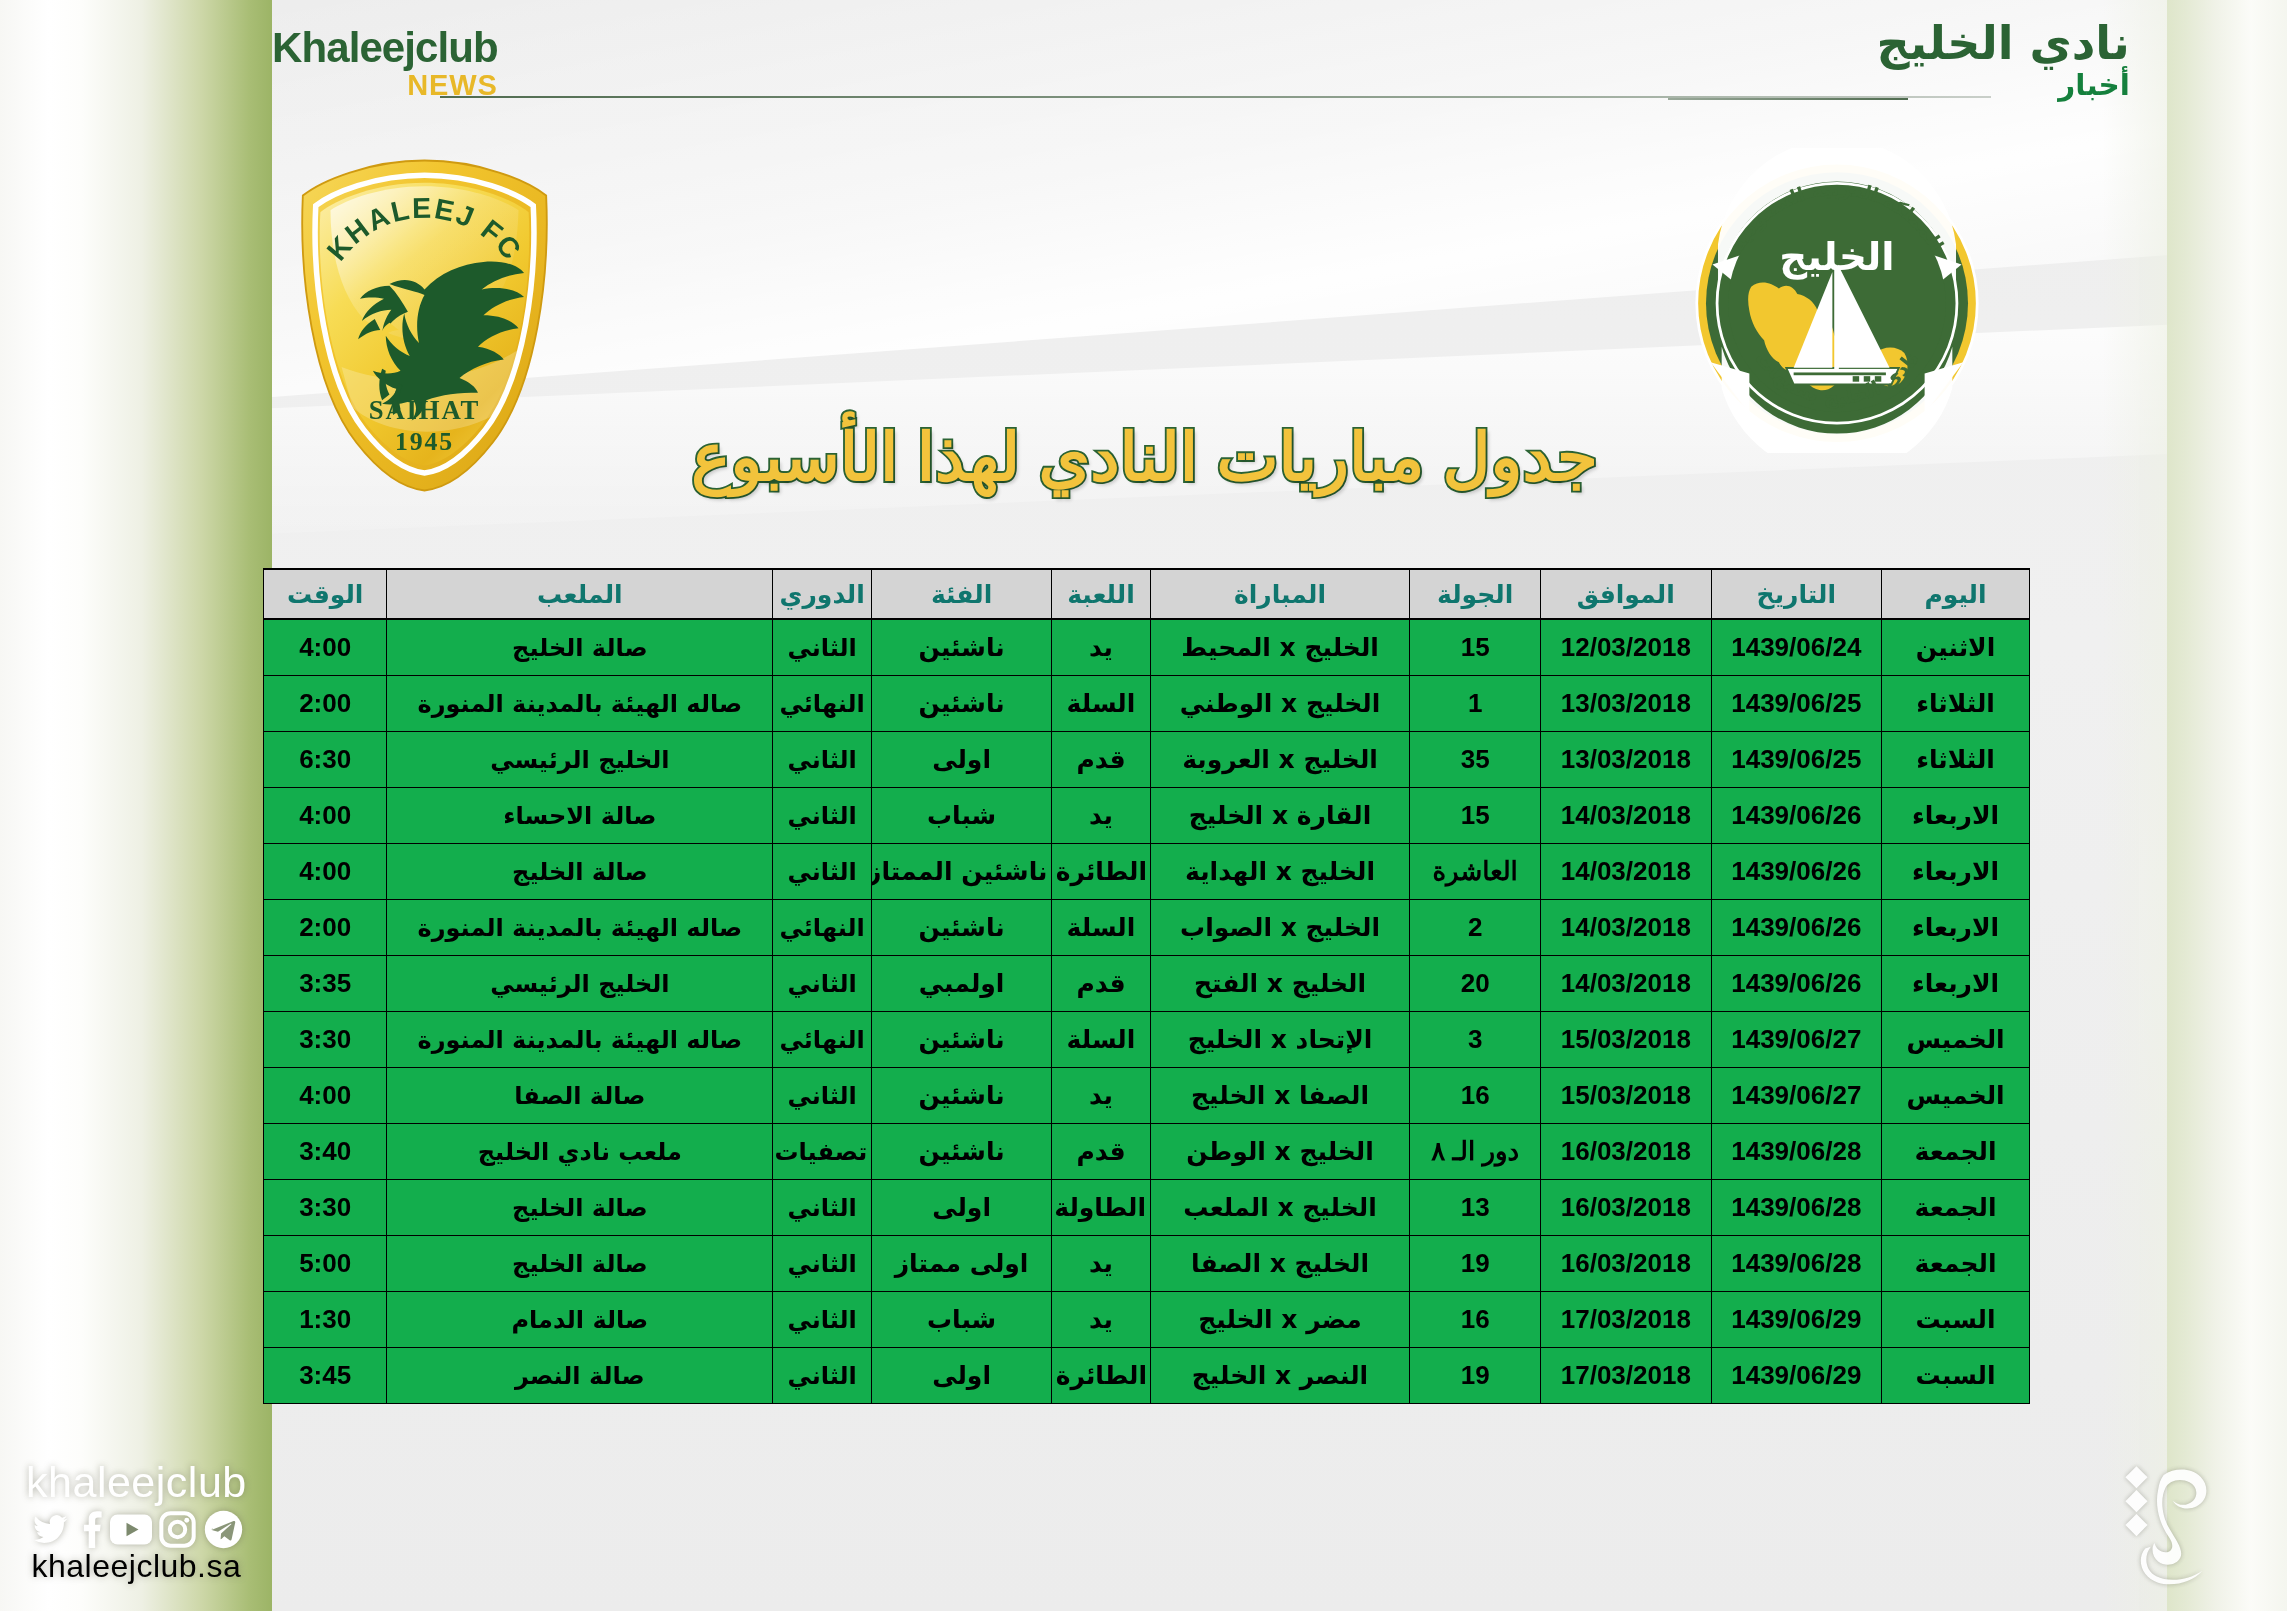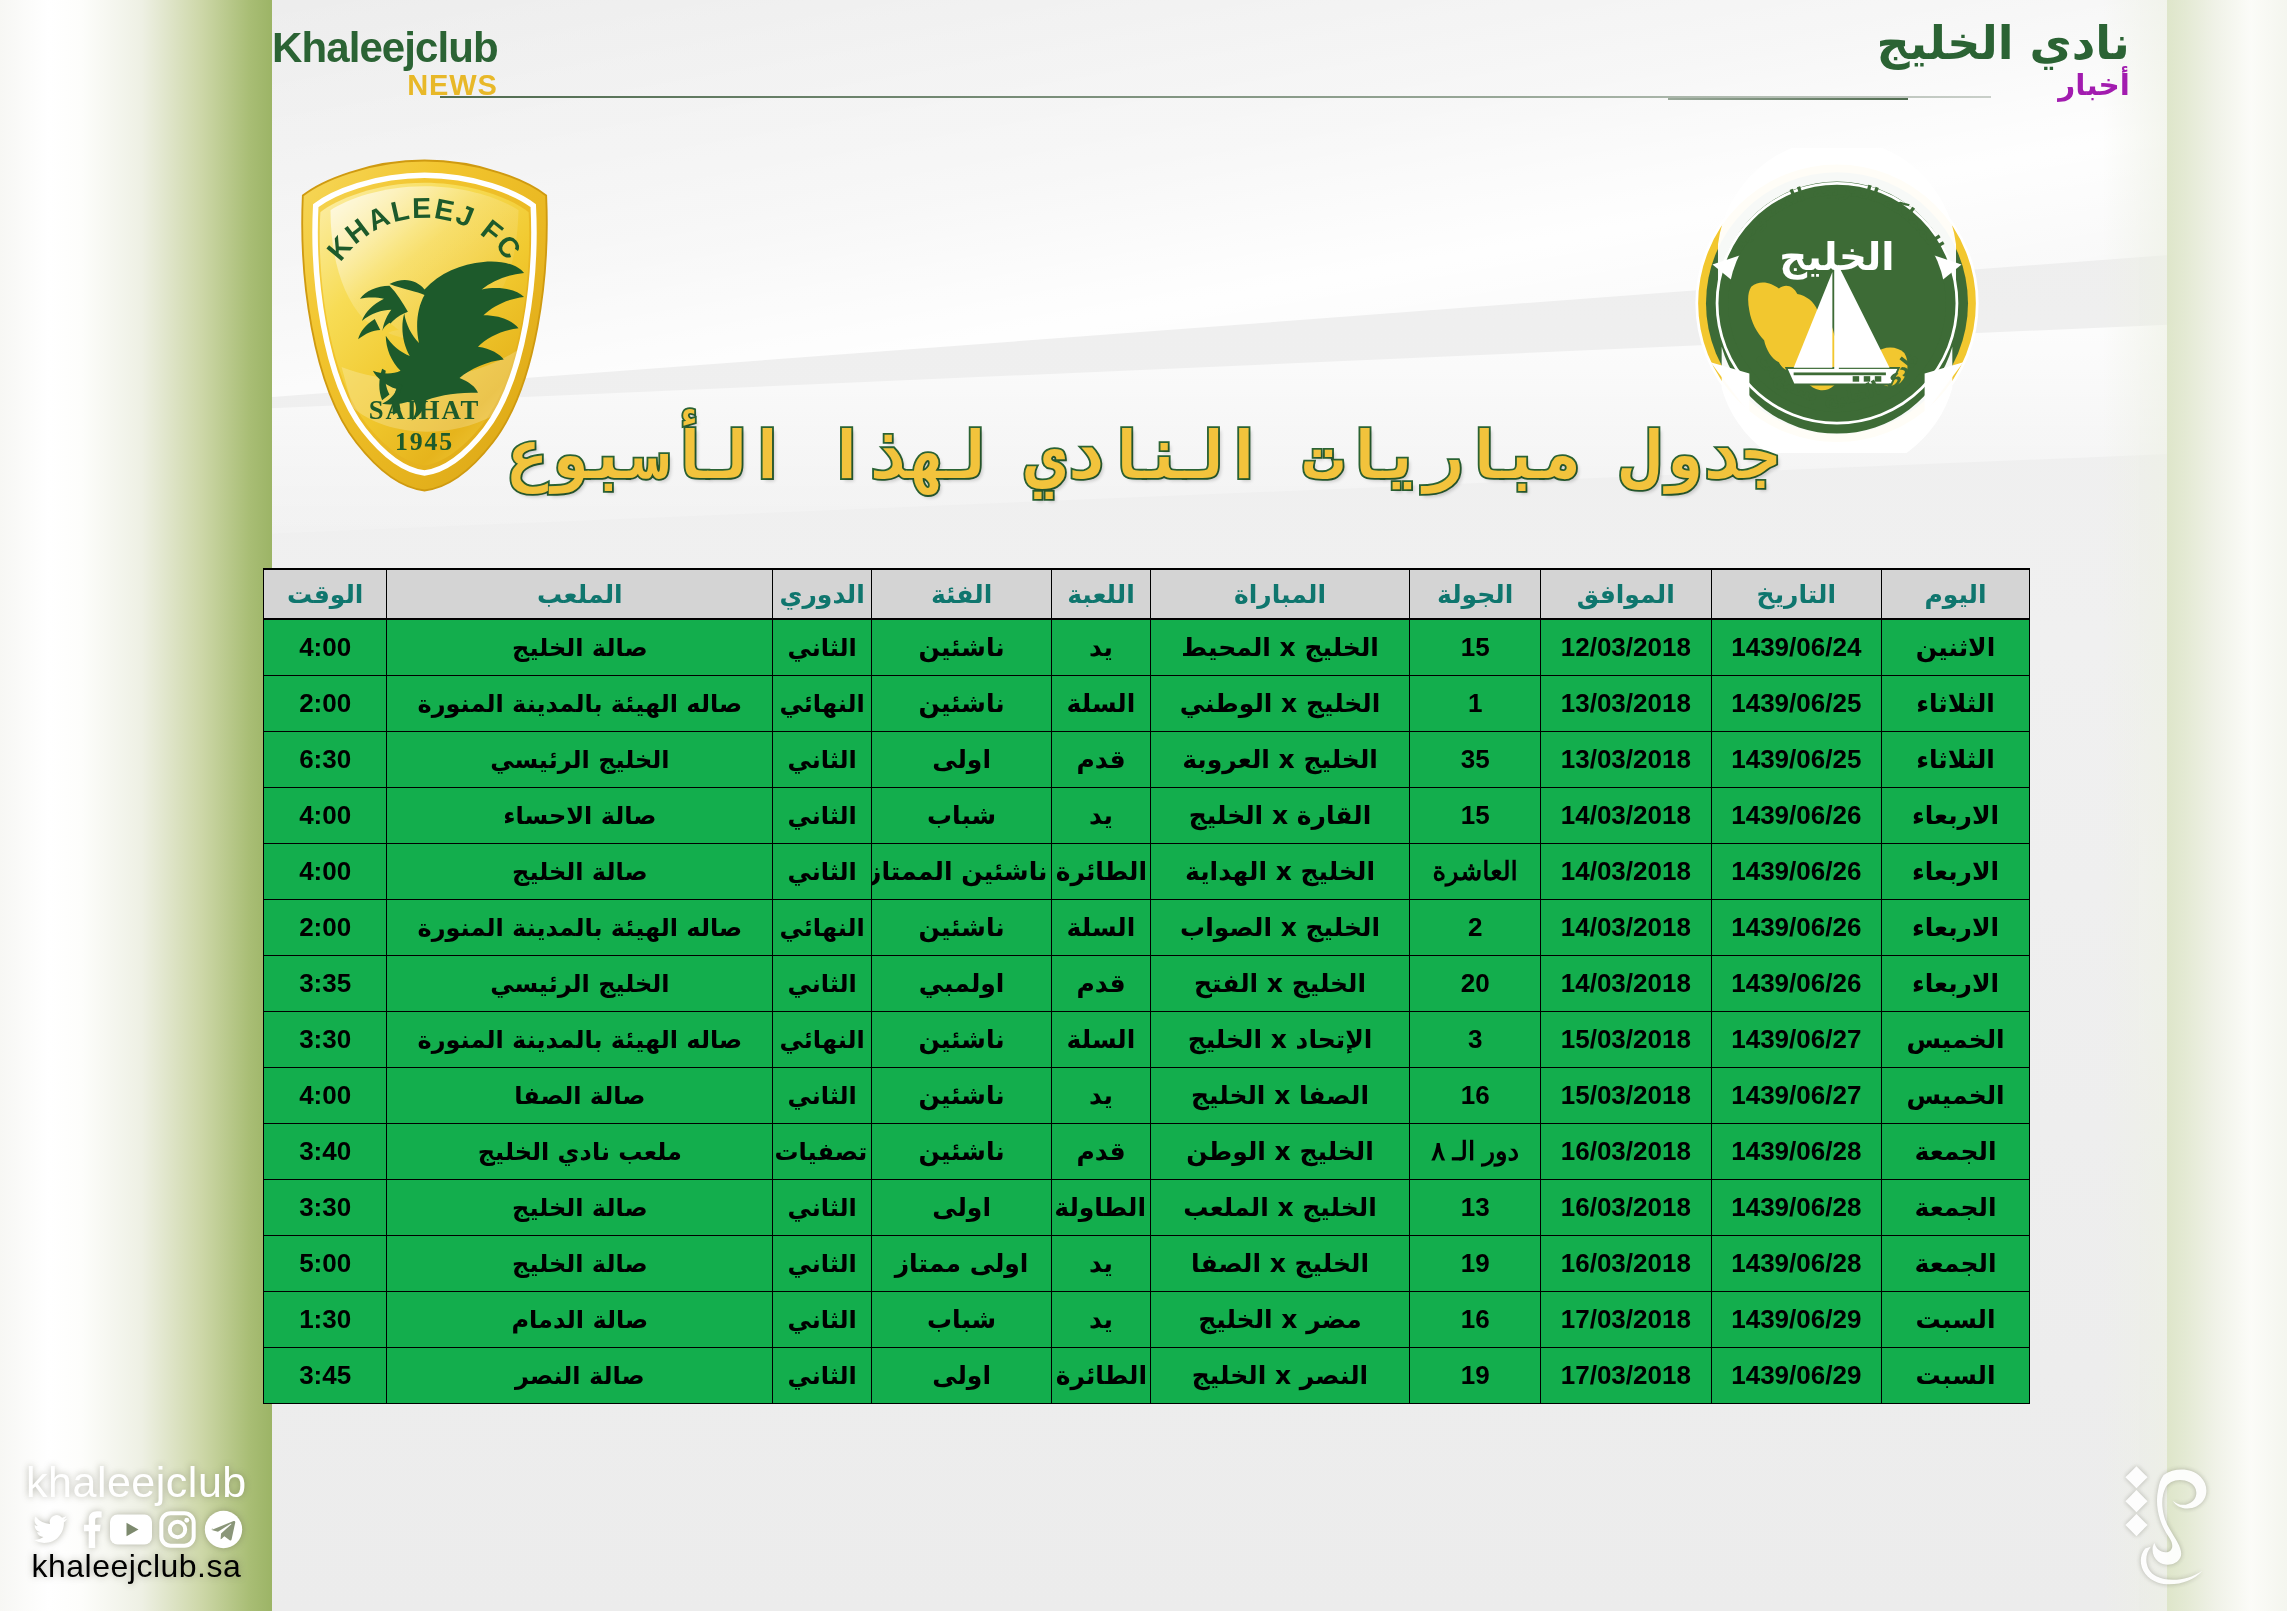--- a/index.html
+++ b/index.html
@@ -64,41 +64,41 @@
   .rule-left{
     position:absolute;left:168px;top:96px;width:1551px;height:1.8px;
     background:linear-gradient(90deg,#4f6b4f,#9aa99a 70%,#c9cfc9);
   }
   .brand-right{position:absolute;right:9.2px;top:16.6px;text-align:right;}
   .brand-right .r1{
     font-size:46px;font-weight:bold;color:#2b6334;line-height:52px;
     font-family:"DejaVu Sans",sans-serif;
   }
   .brand-right .r2{
-    font-size:29.5px;font-weight:bold;color:#a21caf;line-height:33px;
+    font-size:29.5px;font-weight:bold;color:#15803d;line-height:33px;
     font-family:"DejaVu Sans",sans-serif;
   }
   .rule-right{
     position:absolute;right:231px;top:98px;width:240px;height:1.8px;
     background:linear-gradient(270deg,#4f6b4f,#9aa99a);
   }
 
   
   .crest{position:absolute;left:286px;top:155px;width:277px;height:341px;}
   .crest svg{display:block;}
 
   
   .circlelogo{position:absolute;left:1694px;top:148px;width:286px;height:305px;}
   .circlelogo svg{display:block;}
 
   
   .main-title{
     position:absolute;left:637px;top:402px;width:1015px;height:111px;
     display:flex;align-items:center;justify-content:center;
-    font-family:Liberation Mono, monospace;
+    font-family:Liberation Sans, sans-serif;
     font-weight:bold;font-size:66px;
     color:#f2c33c;
     -webkit-text-stroke:3.7px #2b6334;
     paint-order:stroke fill;
     letter-spacing:0.9px;
     white-space:nowrap;
     text-shadow:2.8px 2.8px 3.7px rgba(0,0,0,.18);
   }
 
   

